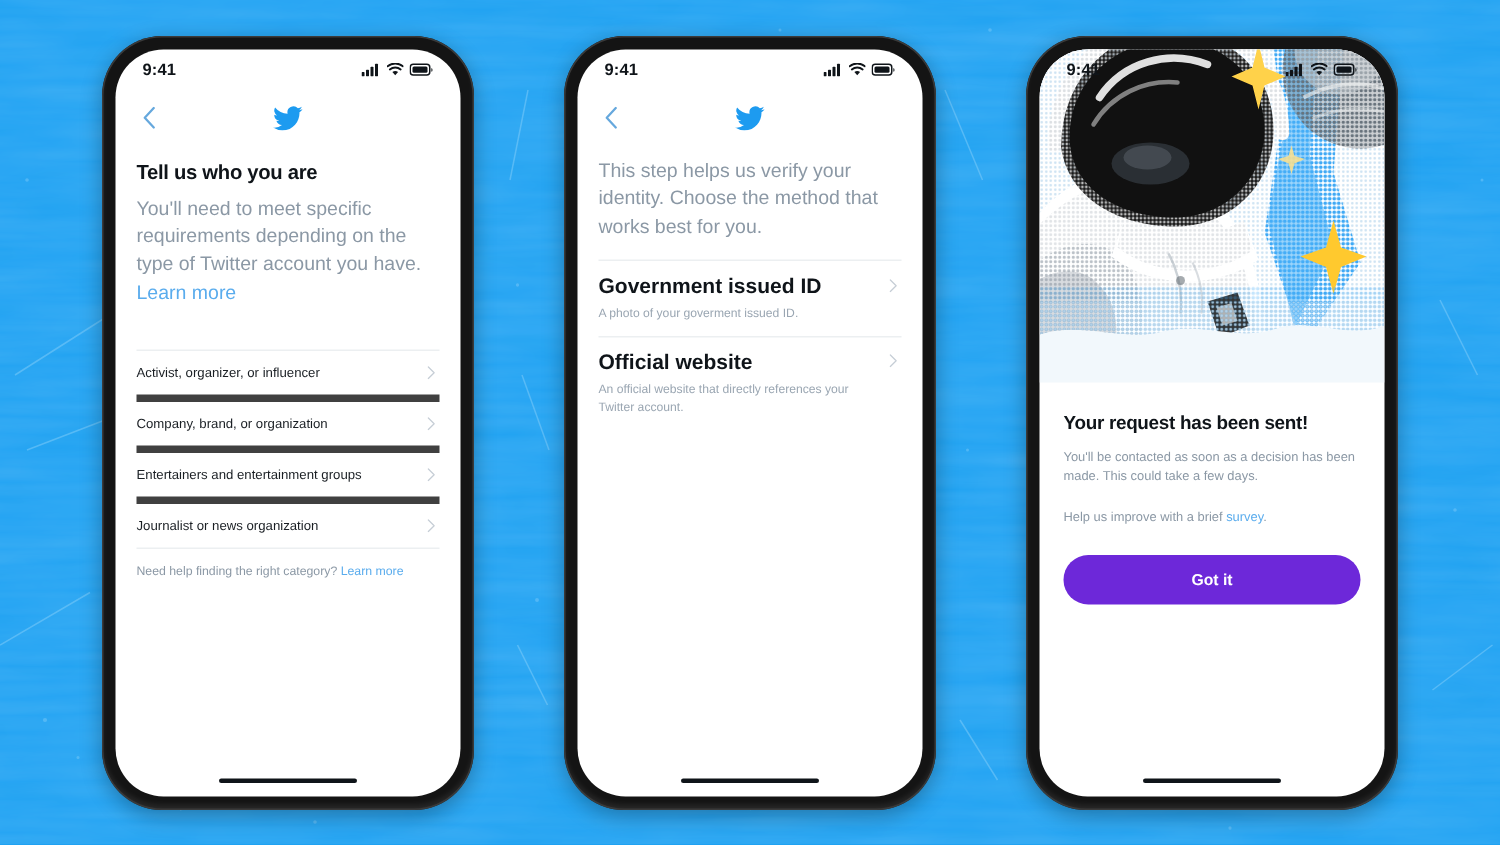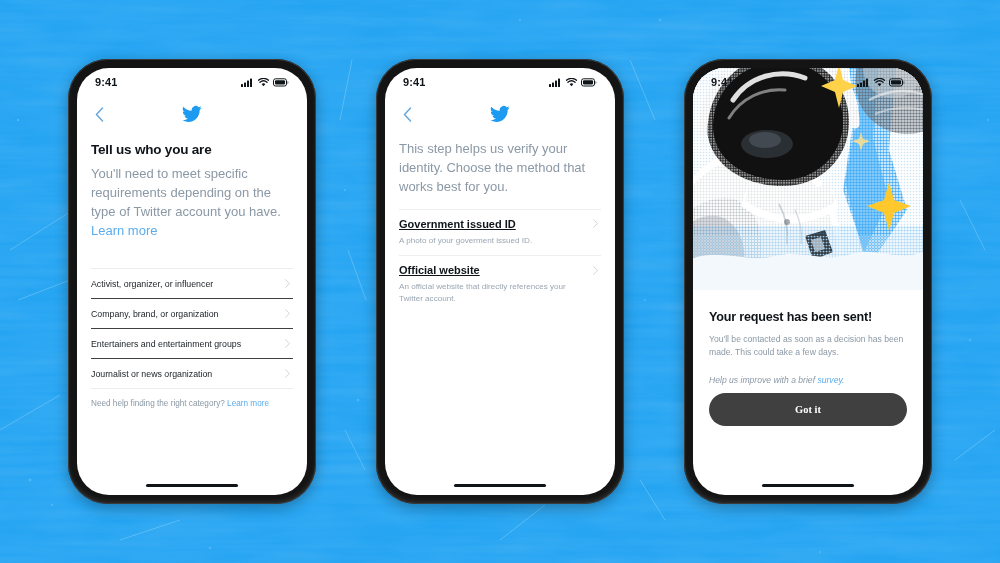--- a/index.html
+++ b/index.html
@@ -31,21 +31,21 @@
     inset: 0;
     display: flex;
     align-items: center;
     justify-content: center;
     gap: 60px;
   }
 
   .phone {
     position: relative;
     width: 248px;
-    height: 445px;
+    height: 516px;
     background: #141414;
     border-radius: 40px;
     padding: 9px;
     box-shadow: 0 4px 14px rgba(0,0,0,0.30),
                 inset 0 0 0 1px #3a3a3a,
                 inset 0 -3px 4px rgba(255,255,255,0.10);
   }
   .phone-inner {
     position: relative;
     width: 100%;
@@ -122,21 +122,21 @@
   .link { color: #5aaced; }
 
   
   .list { margin-top: 28px; }
   .list-row {
     position: relative;
     display: flex;
     align-items: center;
     justify-content: space-between;
     padding: 9.5px 0 9.5px 0;
-    border-top: 1px solid #404040;
+    border-top: 5px solid #404040;
   }
   .list-row:first-child { border-top: 1px solid #eceff1; }
   .row-label {
     font-size: 8.8px;
     color: #1a1f24;
   }
   .chev {
     width: 9px; height: 9px;
     margin-right: 1px;
     flex: 0 0 auto;
@@ -154,24 +154,23 @@
   .dlist-row {
     border-top: 1px solid #eceff1;
     padding: 8px 0 9px 0;
   }
   .dlist-head {
     display: flex;
     align-items: center;
     justify-content: space-between;
   }
   .dlist-title {
-    font-size: 11px;
+    font-size: 14px;
     font-weight: bold;
     color: #0f1419;
-    text-decoration: underline;
   }
   .dlist-desc {
     font-size: 8.1px;
     line-height: 1.45;
     color: #9aa6b2;
     margin-top: 5px;
     padding-right: 14px;
   }
 
   
@@ -195,32 +194,32 @@
     color: #0f1419;
     letter-spacing: -0.2px;
     margin-top: 20px;
   }
   .hero-p {
     font-size: 8.6px;
     line-height: 1.55;
     color: #8b98a5;
     margin-top: 9px;
   }
-  .hero-p2 { margin-top: 14px; font-style: italic; }
+  .hero-p2 { margin-top: 14px; }
 
   .cta {
     display: block;
     width: 100%;
-    margin-top: 6px;
-    background: #404040;
+    margin-top: 19px;
+    background: #6d28d9;
     color: #ffffff;
     border: none;
     border-radius: 999px;
     height: 33px;
-    font-family: Liberation Serif, serif;
+    font-family: Liberation Sans, sans-serif;
     font-size: 10.5px;
     font-weight: bold;
     cursor: pointer;
   }
 
   
   .home-ind {
     flex: 0 0 auto;
     height: 20px;
     display: flex;

